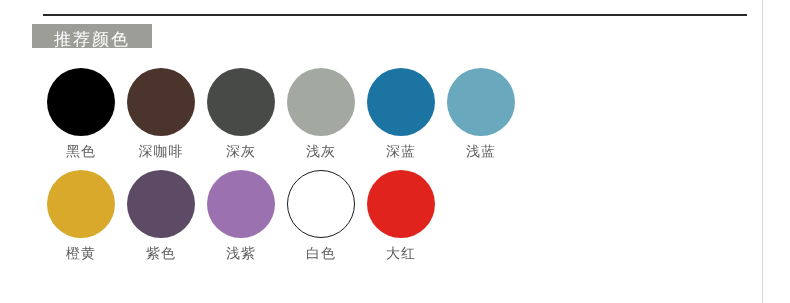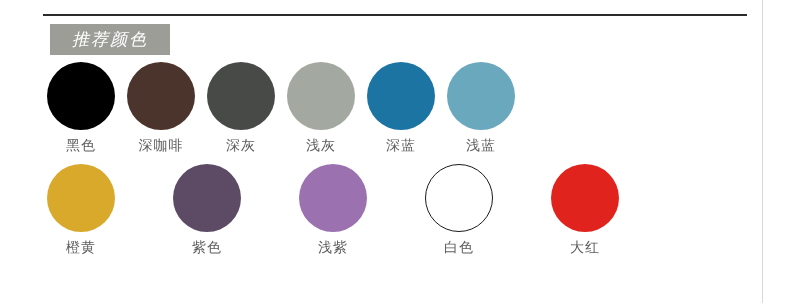--- a/index.html
+++ b/index.html
@@ -32,46 +32,44 @@
   .top-rule {
     position: absolute;
     left: 43px;
     top: 14px;
     width: 704px;
     height: 2px;
     background: #2b2b2b;
   }
   .section-title {
     position: absolute;
-    left: 50px;
+    left: 32px;
     top: 24px;
     background: #9d9d98;
     color: #ffffff;
     font-size: 17px;
     line-height: 1;
-    padding: 7px 22px 7px 22px;
+    padding: 7px 22px 0 22px;
     letter-spacing: 2px;
     white-space: nowrap;
-    font-style: italic;
   }
   .rows {
     position: absolute;
     left: 0;
-    top: 62px;
+    top: 68px;
     width: 668px;
   }
   .swatch-row {
     display: flex;
     align-items: flex-start;
     padding-left: 41px;
     box-sizing: border-box;
   }
   .swatch-row.row-2 {
     margin-top: 9px;
-    gap: 46px;
   }
   .swatch-cell {
     width: 80px;
     display: flex;
     flex-direction: column;
     align-items: center;
     flex: 0 0 auto;
   }
   .swatch-dot {
     width: 68px;

